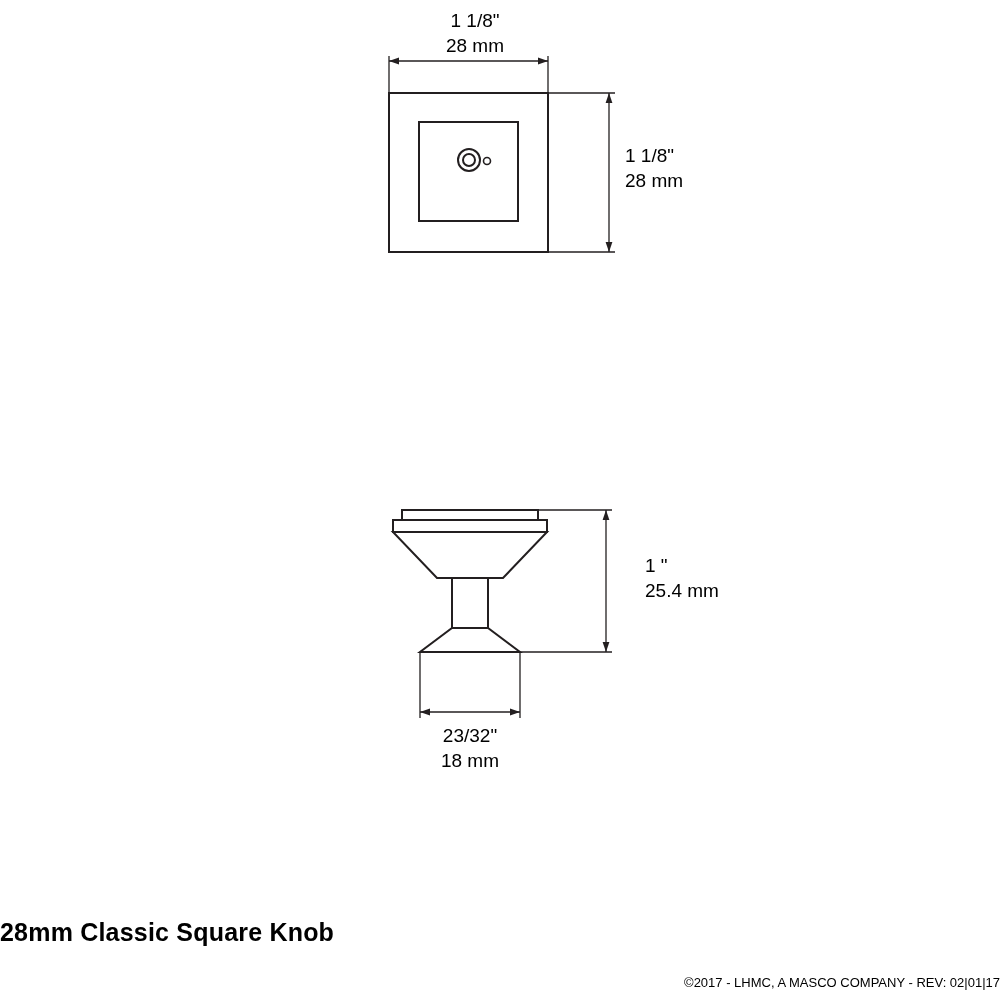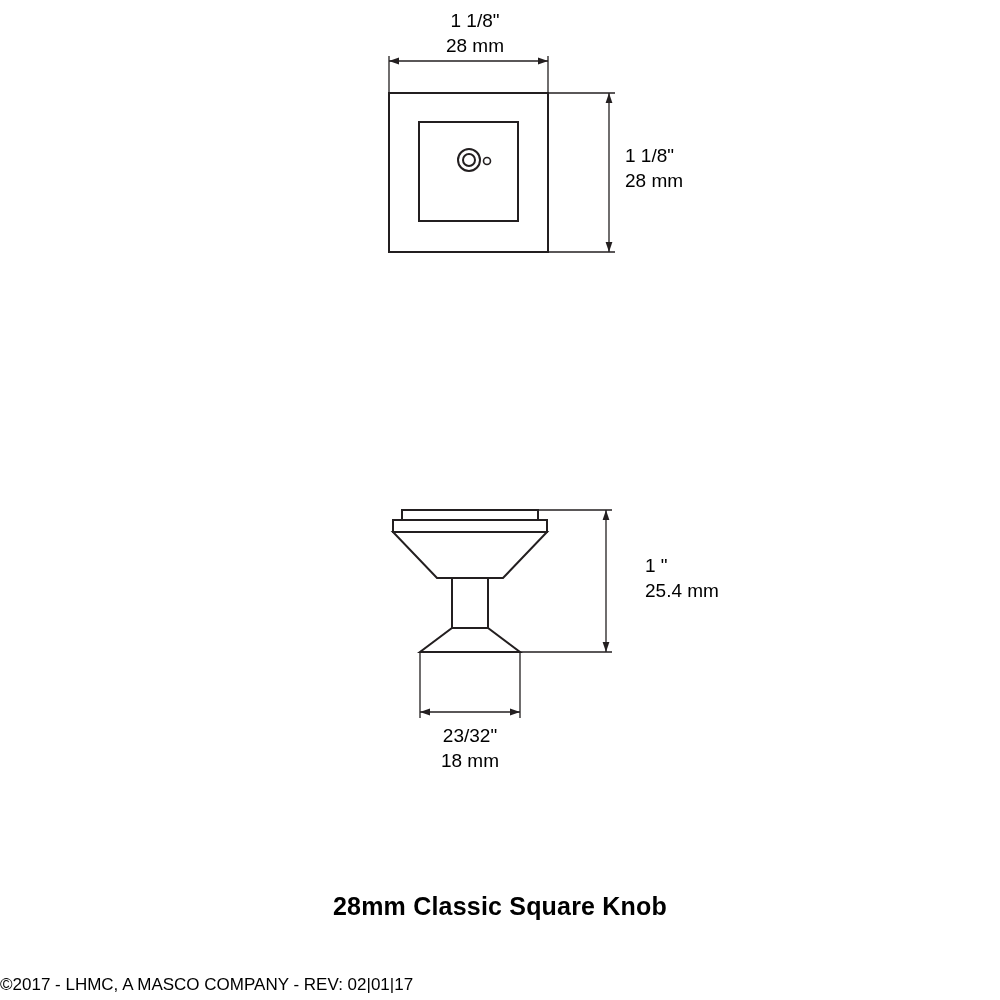--- a/index.html
+++ b/index.html
@@ -55,34 +55,33 @@
     width: 200px;
   }
   #side-width-label {
     left: 375px;
     top: 723px;
     width: 190px;
   }
   #title {
     position: absolute;
     left: 0;
-    top: 892px;
+    top: 918px;
     width: 1000px;
-    text-align: center;
     font-size: 25px;
     font-weight: bold;
     letter-spacing: 0.2px;
   }
   #footer {
     position: absolute;
     left: 0;
     top: 975px;
     width: 1000px;
-    text-align: left;
-    font-size: 17px;
+    text-align: right;
+    font-size: 13px;
   }
 </style>
 </head>
 <body>
 
 <div class="stage">
 
   <svg class="drawing" viewBox="0 0 1000 1000">
     <g fill="none" stroke="#231f20" stroke-width="2" stroke-linecap="butt">
 

